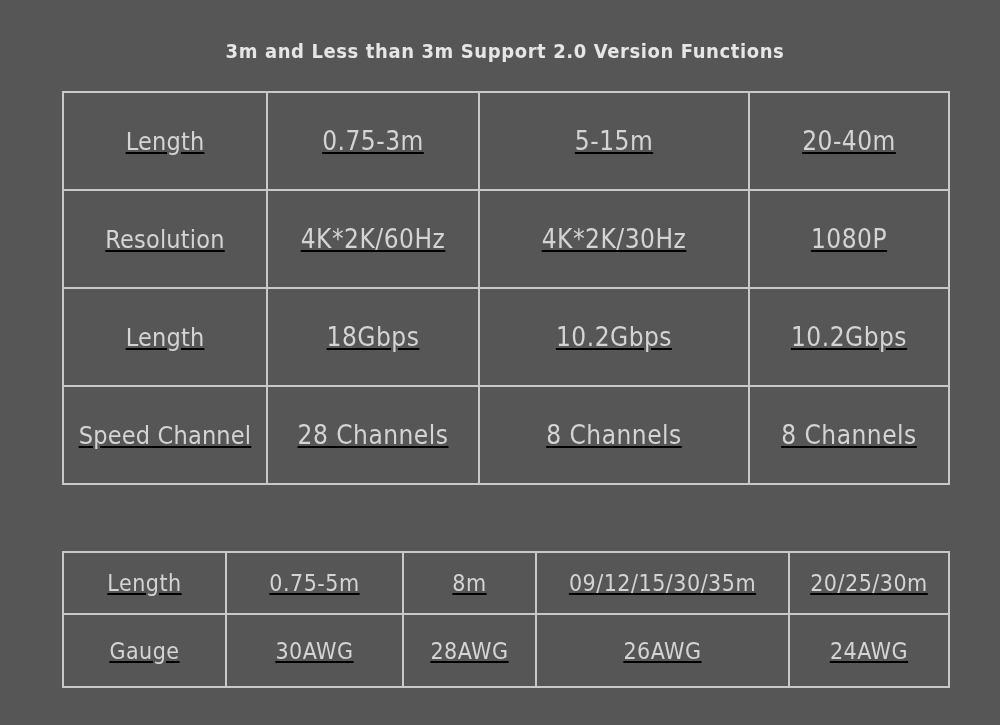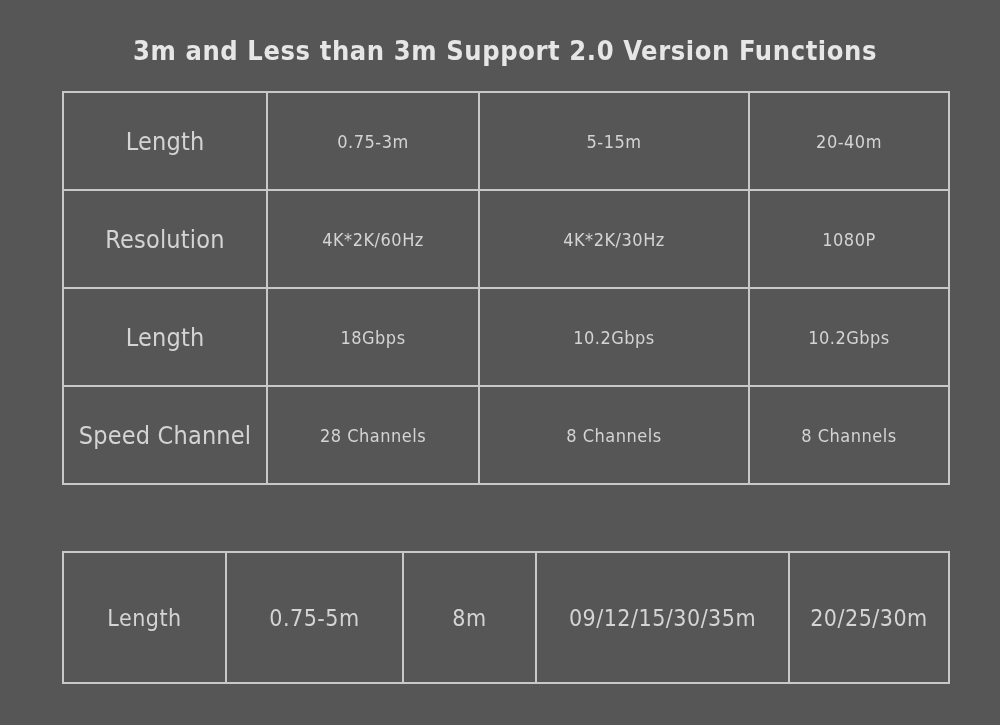--- a/index.html
+++ b/index.html
@@ -22,53 +22,54 @@
   
   .title {
     position: absolute;
     left: 62px;
     top: 28px;
     width: 886px;
     height: 46px;
     line-height: 46px;
     text-align: center;
     color: #e6e6e6;
-    font-size: 27px;
+    font-size: 20px;
     font-weight: 600;
     letter-spacing: 0.6px;
     white-space: nowrap;
   }
 
   
   .spec-table {
     position: absolute;
     border-collapse: collapse;
     table-layout: fixed;
     border: 2px solid #c8c8c8;
+    text-decoration: underline;
   }
   .spec-table td {
     border: 2px solid #c8c8c8;
     color: #d4d4d4;
     text-align: center;
     vertical-align: middle;
     padding: 0 2px;
     white-space: nowrap;
     overflow: hidden;
     letter-spacing: 0.5px;
   }
 
   
   #table-one {
     left: 62px;
     top: 91px;
     width: 886px;
     height: 394px;
   }
   #table-one td {
-    font-size: 18px;
+    font-size: 26px;
     height: 65px;
   }
   #table-one td.label-cell {
     font-size: 25px;
     letter-spacing: 0.2px;
   }
   #table-one col.c0 { width: 204px; }
   #table-one col.c1 { width: 212px; }
   #table-one col.c2 { width: 270px; }
   #table-one col.c3 { width: 200px; }
@@ -144,16 +145,23 @@
         <col class="d4">
     </colgroup>
     <tbody>
       <tr class="length-row">
         <td>Length</td>
         <td>0.75-5m</td>
         <td>8m</td>
         <td>09/12/15/30/35m</td>
         <td>20/25/30m</td>
       </tr>
+      <tr class="gauge-row">
+        <td>Gauge</td>
+        <td>30AWG</td>
+        <td>28AWG</td>
+        <td>26AWG</td>
+        <td>24AWG</td>
+      </tr>
     </tbody>
   </table>
 
 </div>
 
 </body></html>

